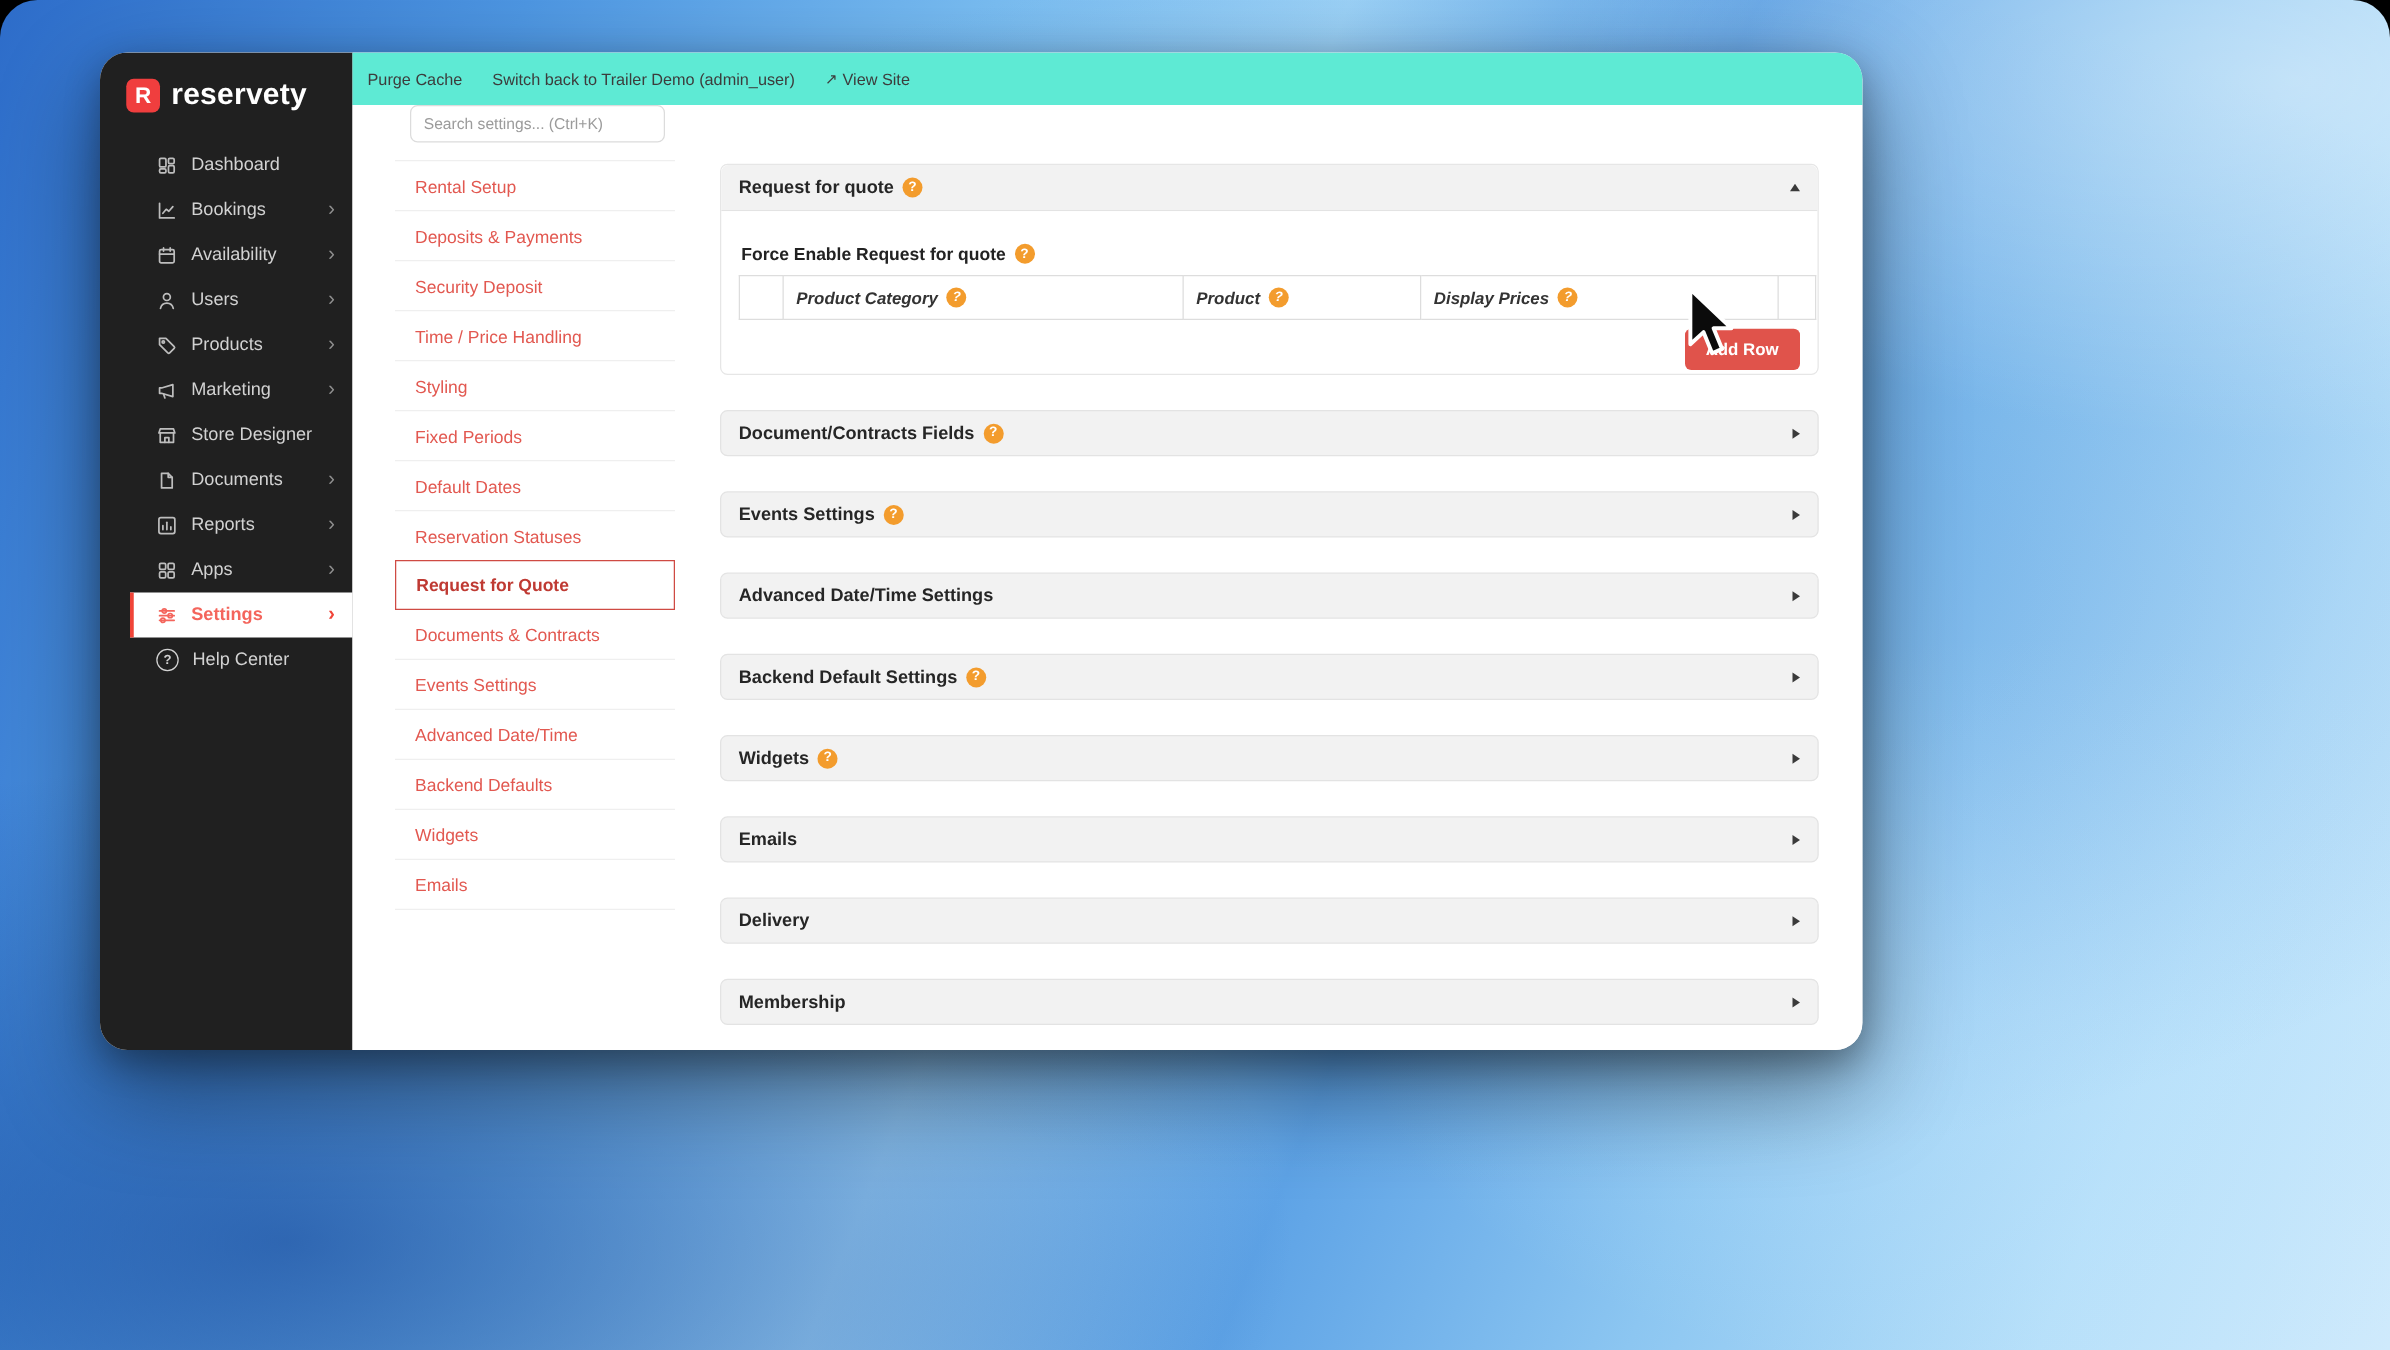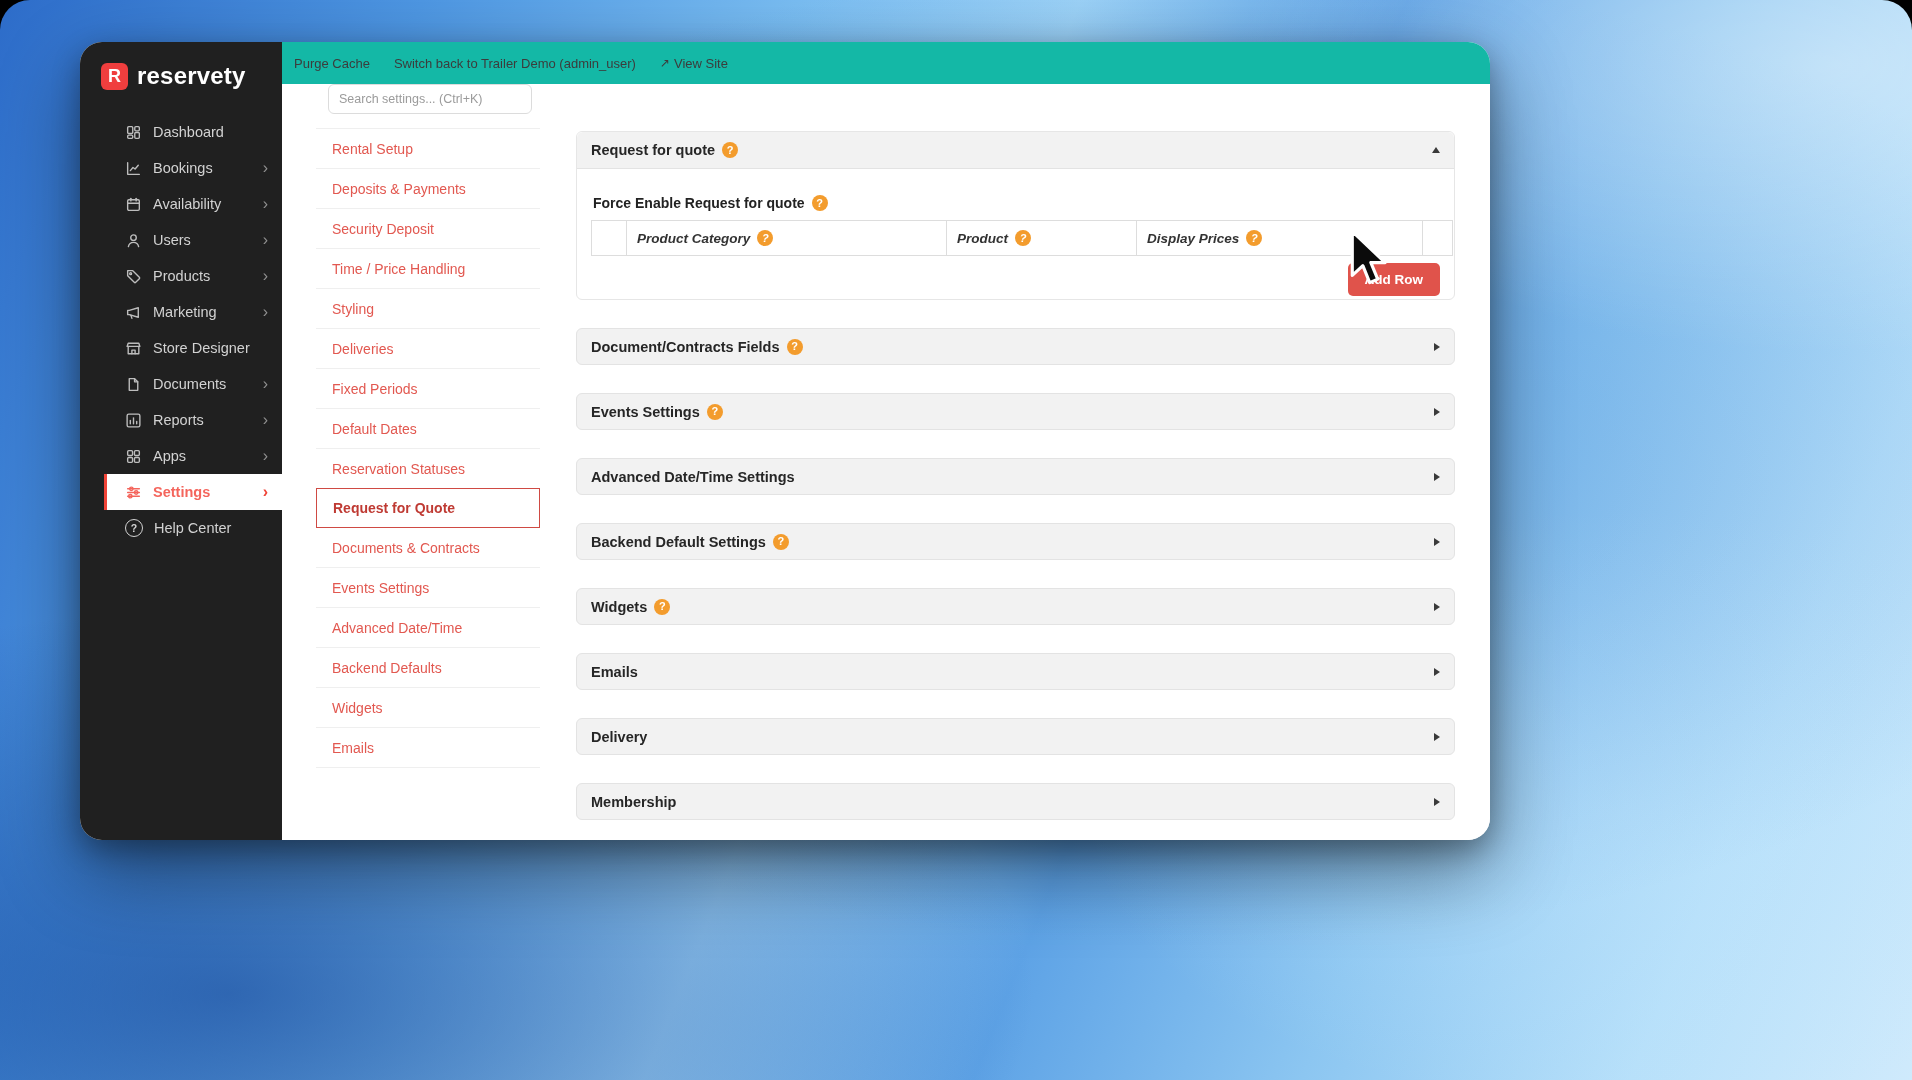--- a/index.html
+++ b/index.html
@@ -39,21 +39,21 @@
   .sb-chev{margin-left:auto;color:#8f8f8f;font-size:16px;line-height:1;}
   .sb-item.active{background:#ffffff;border-left:3px solid #f04438;padding-left:18px;
     color:#f4655c;font-weight:700;}
   .sb-item.active .ni{color:#f4655c;}
   .sb-item.active .sb-chev{color:#f04438;}
   .ni{width:17px;height:17px;flex:0 0 auto;}
   .ni *{fill:none;stroke:currentColor;stroke-width:1.3;stroke-linecap:round;stroke-linejoin:round;}
   .qcirc{width:16px;height:16px;border:1.4px solid currentColor;border-radius:50%;
     display:inline-flex;align-items:center;justify-content:center;font-size:10.5px;font-weight:700;flex:0 0 auto;}
   
-  .topbar{position:absolute;left:202px;top:0;right:0;height:42px;background:#14b8a6;
+  .topbar{position:absolute;left:202px;top:0;right:0;height:42px;background:#5eead4;
     display:flex;align-items:center;gap:24px;padding-left:12px;font-size:13px;color:#3c3c3c;}
   .topbar-link{cursor:pointer;display:flex;align-items:center;gap:4px;white-space:nowrap;}
   .ext-arrow{font-size:12px;}
   
   .snav{position:absolute;left:202px;top:42px;width:274px;bottom:0;background:#fff;box-sizing:border-box;}
   .snav-search{display:block;margin:0 12px 0 46px;width:204px;height:30px;border:1px solid #dcdcdc;
     border-radius:6px;padding:0 10px;font-size:12.5px;color:#444;outline:none;box-sizing:border-box;
     font-family:"Liberation Sans","DejaVu Sans",sans-serif;}
   .snav-search::placeholder{color:#9b9b9b;}
   .snav-list{margin:14px 0 0 34px;width:224px;border-top:1px solid #efefef;}
@@ -232,21 +232,20 @@
   </div>
 
   <div class="snav">
     <input class="snav-search" type="text" placeholder="Search settings... (Ctrl+K)" style="">
     <div class="snav-list">
       <div class="snav-item">Rental Setup</div>
       <div class="snav-item">Deposits &amp; Payments</div>
       <div class="snav-item">Security Deposit</div>
       <div class="snav-item">Time / Price Handling</div>
       <div class="snav-item">Styling</div>
-      <div class="snav-item">Deliveries</div>
       <div class="snav-item">Fixed Periods</div>
       <div class="snav-item">Default Dates</div>
       <div class="snav-item">Reservation Statuses</div>
       <div class="snav-item active">Request for Quote</div>
       <div class="snav-item">Documents &amp; Contracts</div>
       <div class="snav-item">Events Settings</div>
       <div class="snav-item">Advanced Date/Time</div>
       <div class="snav-item">Backend Defaults</div>
       <div class="snav-item">Widgets</div>
       <div class="snav-item">Emails</div>

